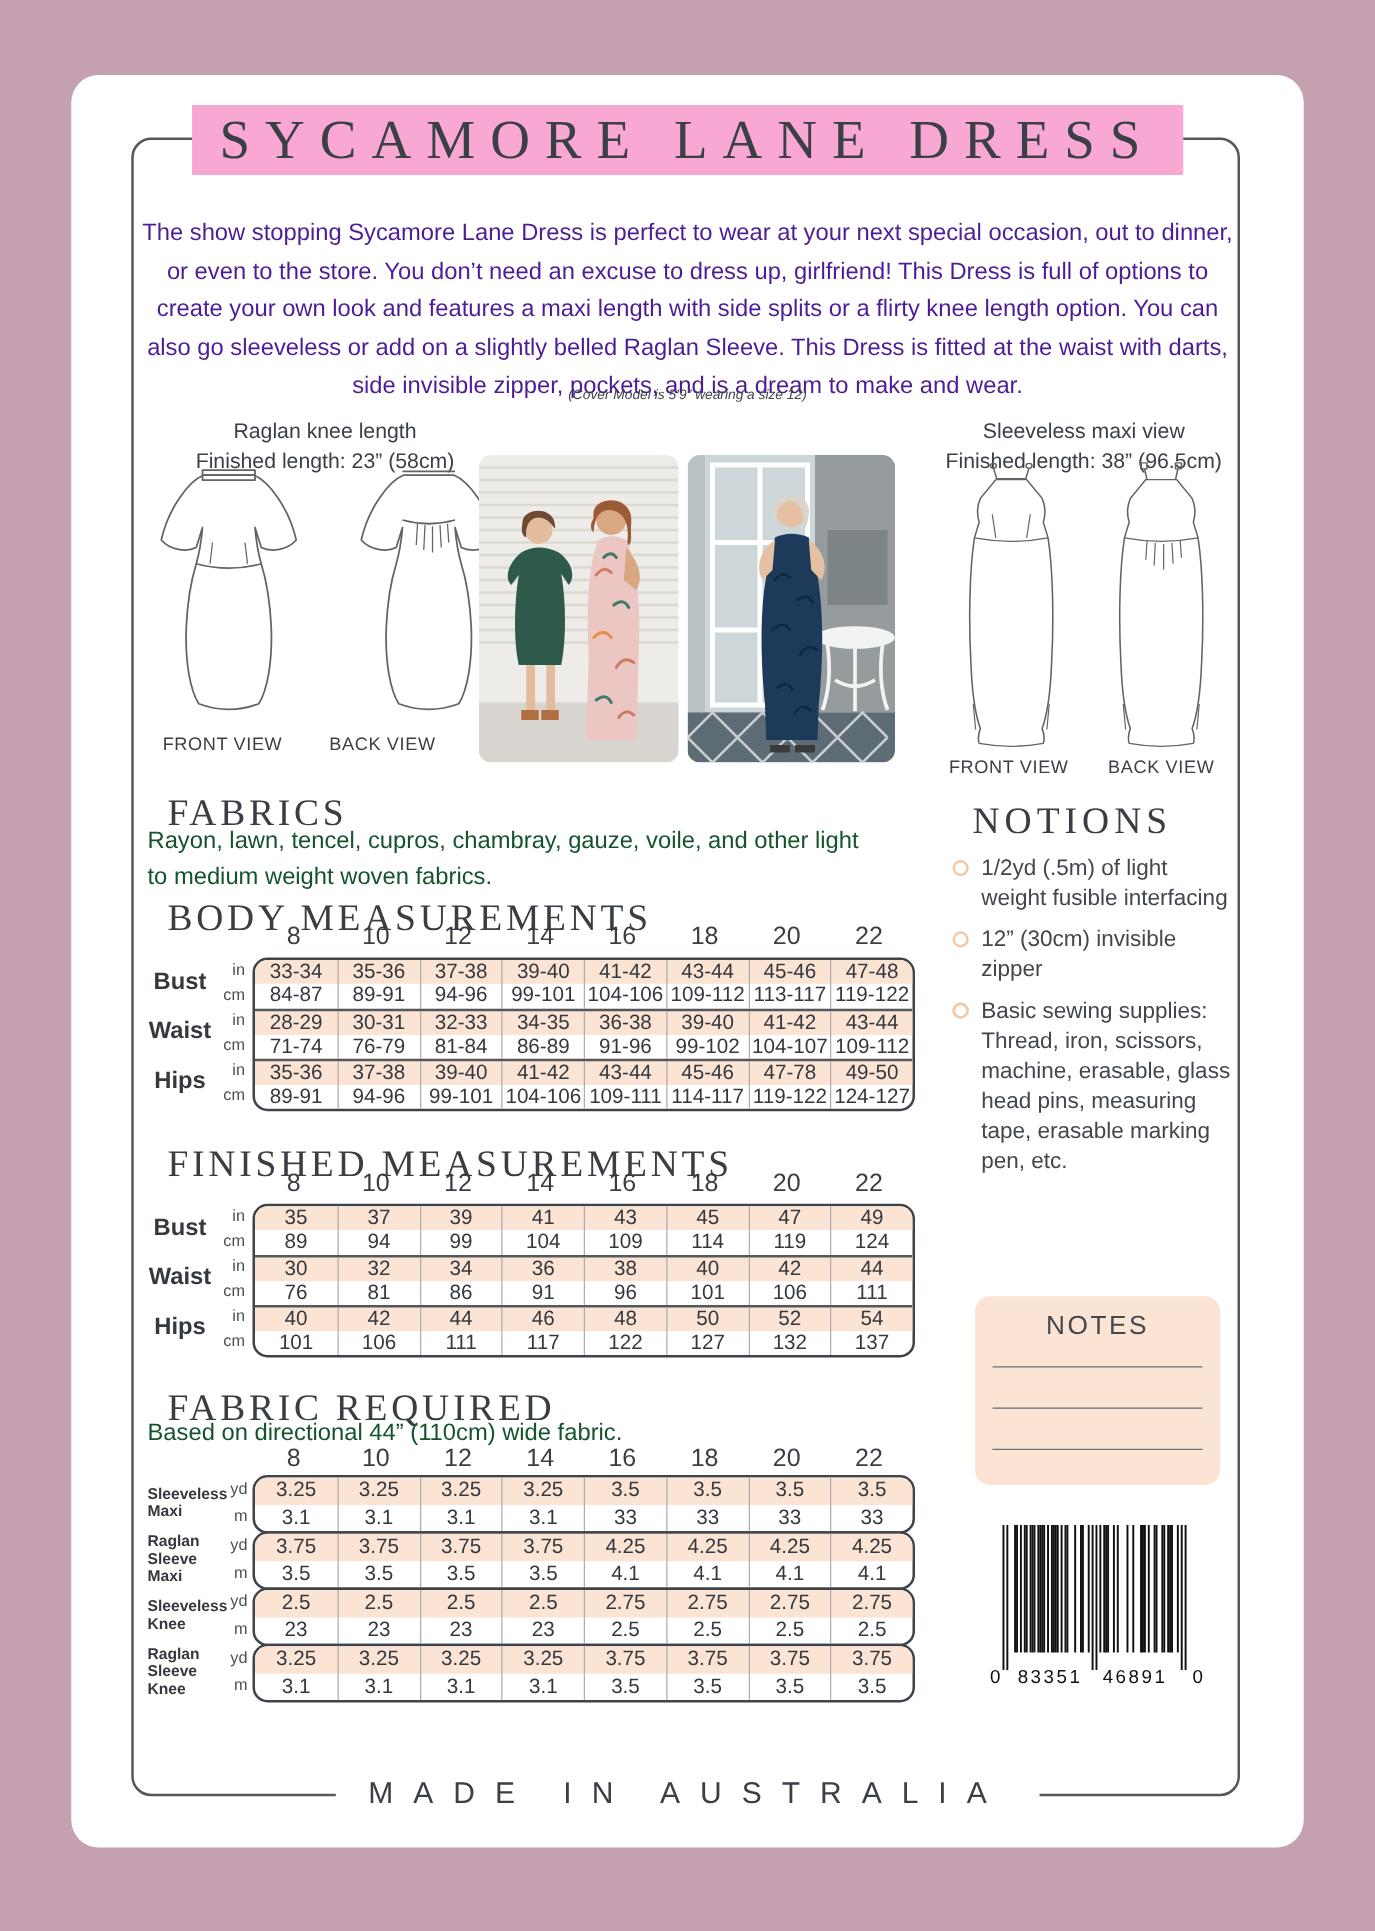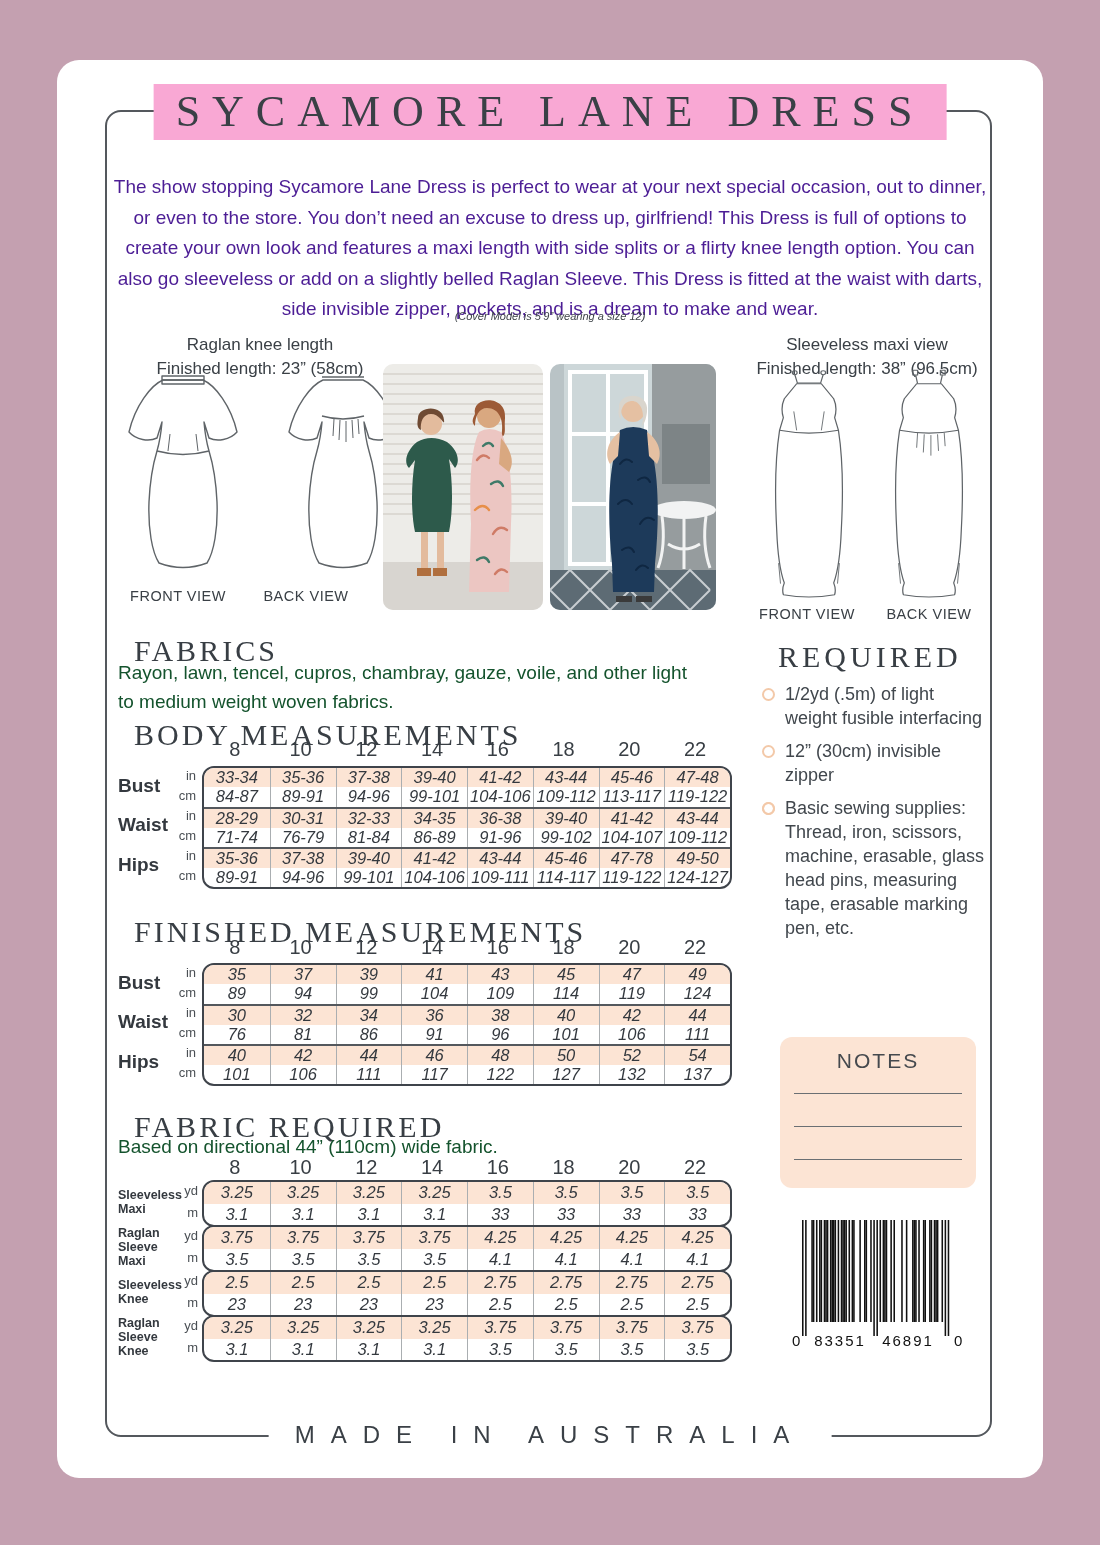--- a/index.html
+++ b/index.html
@@ -15,27 +15,27 @@
   .covernote{left:0;top:310px;width:1100px;text-align:center;font-style:italic;font-size:11px;color:#3e4449;}
   .viewcap{text-align:center;font-size:17px;line-height:24px;color:#3a4046;}
   .viewtag{text-align:center;font-size:14.5px;letter-spacing:.5px;color:#3a4046;}
   .photo{border-radius:10px;overflow:hidden;}
   h2.sec{margin:16px;font-family:"Liberation Serif",serif;font-weight:normal;font-size:30px;
          letter-spacing:3px;color:#383e44;line-height:34px;}
   .bodytext{font-size:19px;line-height:29px;color:#14532d;}
   .size-header{display:grid;grid-template-columns:repeat(8,1fr);}
   .szcell{text-align:center;font-size:20px;color:#383e44;}
   .mtable{border:2px solid #3f444b;border-radius:12px;overflow:hidden;background:#fff;
-          display:grid;grid-auto-rows:1fr;font-style:italic;}
+          display:grid;grid-auto-rows:1fr;}
   .mrow{display:grid;grid-template-columns:repeat(8,1fr);}
   .mrow.stripe{background:#fce4d4;}
   .mrow.groupsep{border-top:2px solid #54585d;}
   .mcell{display:flex;align-items:center;justify-content:center;font-size:16.5px;color:#34393f;}
   .mcell.colsep{border-left:1px solid #aaaeb1;}
-  .mlabels{display:grid;grid-auto-rows:1fr;}
+  .mlabels{display:grid;grid-auto-rows:1fr;text-align:center;}
   .lgroup{display:grid;grid-template-columns:1fr 26px;}
   .lname{grid-row:1/3;align-self:center;font-size:19px;font-weight:bold;color:#34393f;}
   .lunit{align-self:center;justify-self:end;font-size:13px;color:#4a4f54;}
   .flabel{display:flex;flex-direction:column;justify-content:center;font-size:12.5px;line-height:14px;
           font-weight:bold;color:#34393f;}
   .h-notions{font-family:"Liberation Serif",serif;font-size:30px;letter-spacing:4px;color:#383e44;}
   .nlist{list-style:none;margin:0;padding:0;}
   .nitem{position:relative;padding-left:23px;font-size:18px;line-height:24px;margin-bottom:9px;color:#41474d;}
   .ndot{position:absolute;left:0;top:6px;width:9px;height:9px;border:2px solid #f3c9a9;border-radius:50%;}
   .notes{background:#fce4d4;border-radius:12px;}
@@ -491,21 +491,21 @@
           <div class="mcell colsep">3.1</div>
           <div class="mcell colsep">3.5</div>
           <div class="mcell colsep">3.5</div>
           <div class="mcell colsep">3.5</div>
           <div class="mcell colsep">3.5</div>
         </div>
       </div>
     </div>
   </div>
 
-<h2 class="abs h-notions" style="left:778px;top:640px;margin:0;font-weight:normal;">REQUIRED</h2>
+<h2 class="abs h-notions" style="left:778px;top:640px;margin:0;font-weight:normal;">NOTIONS</h2>
 <ul class="abs nlist" style="left:762px;top:682px;width:228px;" id="notions-list">
     <li class="nitem"><span class="ndot"></span><span>1/2yd (.5m) of light weight fusible interfacing</span></li>
     <li class="nitem"><span class="ndot"></span><span>12” (30cm) invisible zipper</span></li>
     <li class="nitem"><span class="ndot"></span></li>
     <li class="nitem"><span class="ndot"></span><span>Basic sewing supplies: Thread, iron, scissors, machine, erasable, glass head pins, measuring tape, erasable marking pen, etc.</span></li>
   </ul>
 
 <div class="abs notes" style="left:780px;top:1037px;width:196px;height:151px;">
   <div class="notes-h">NOTES</div>
   <div class="nline" style="top:56px;"></div>

